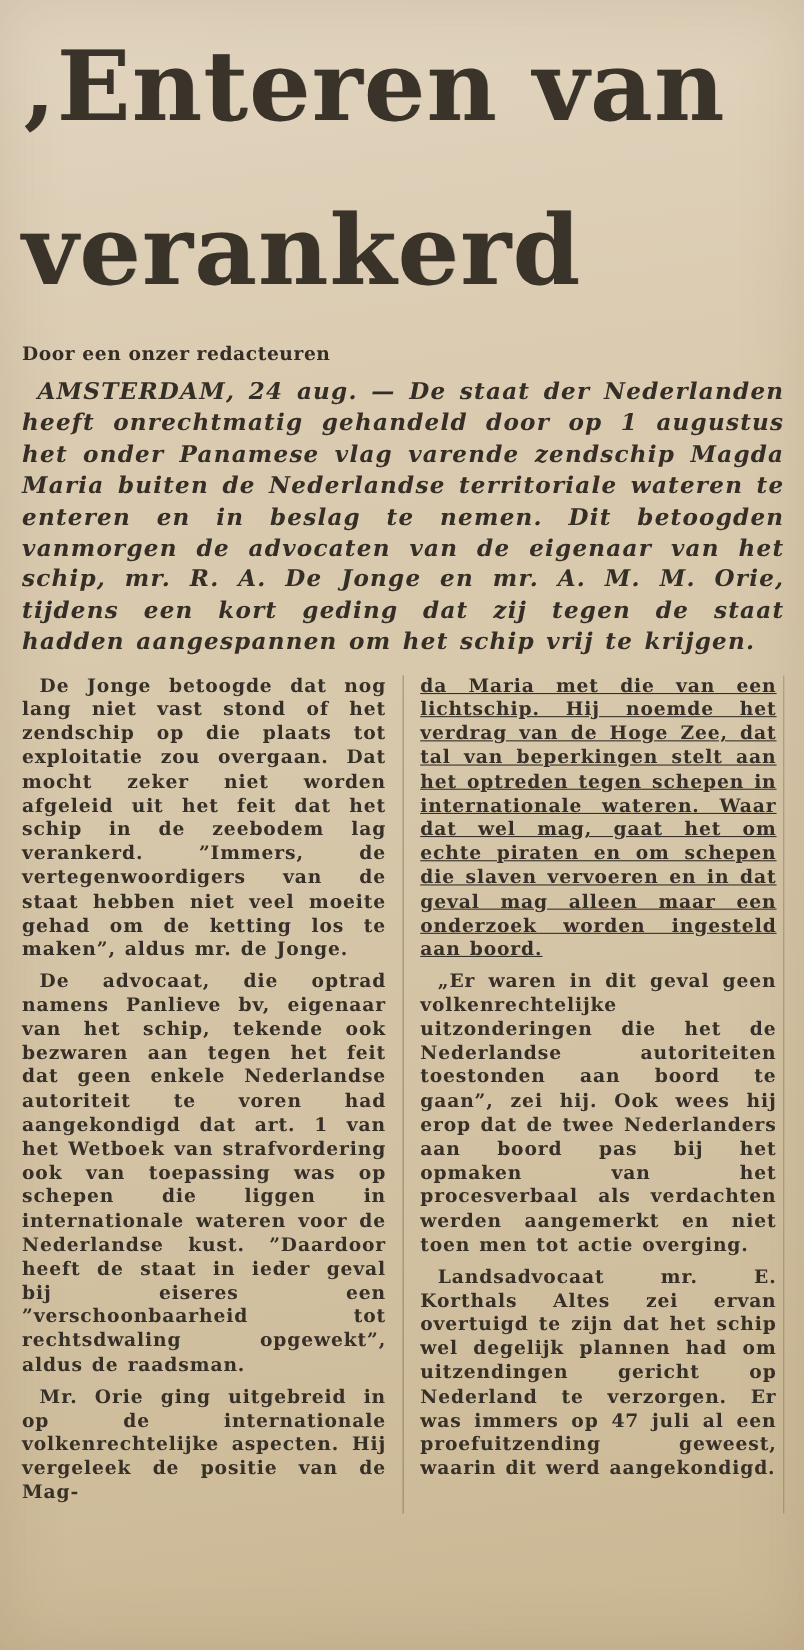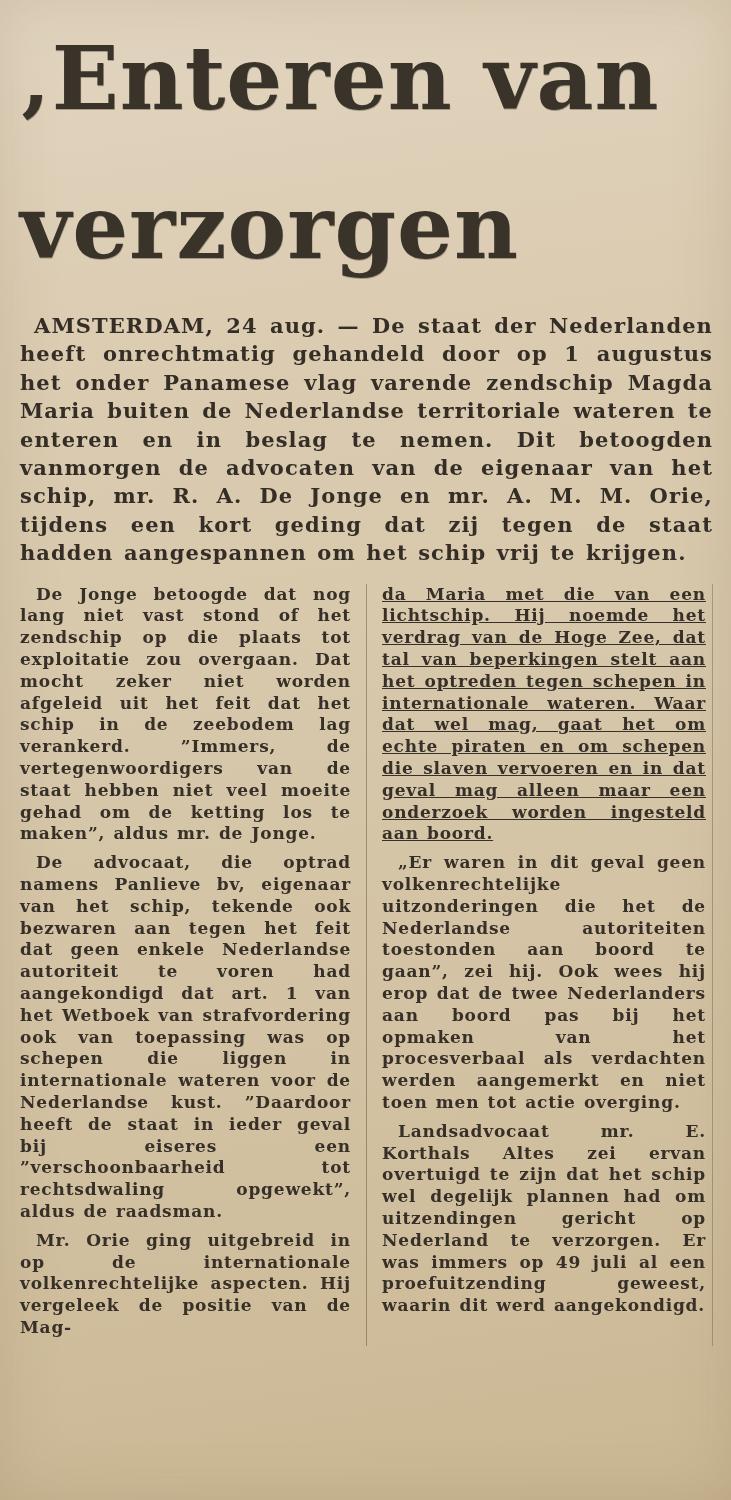--- a/index.html
+++ b/index.html
@@ -39,20 +39,21 @@
   .lead {
     margin: 10px 0 0 0;
     font-weight: bold;
     font-size: 21px;
     line-height: 28.4px;
     letter-spacing: 1.1px;
     word-spacing: 2px;
     text-align: justify;
     text-indent: 14px;
     color: #342e26;
+    font-style: italic;
   }
   .columns {
     display: flex;
     margin-top: 16px;
     align-items: stretch;
   }
   .col {
     box-sizing: border-box;
     width: 50%;
     text-align: justify;
@@ -73,37 +74,38 @@
   .body-p { margin: 0 0 7px 0; text-indent: 16px; }
   .body-p.continuation { text-indent: 0; text-decoration: underline; }
 </style>
 </head>
 <body>
 
 <div class="page">
 
   <h1 class="headline">
     <span class="hl-line">‚Enteren van</span>
-    <span class="hl-line">verzorgen</span>
+    <span class="hl-line">verankerd</span>
   </h1>
 
+  <div class="byline">Door een onzer redacteuren</div>
 
   <p class="lead">AMSTERDAM, 24 aug. — De staat der Nederlanden heeft onrechtmatig gehandeld door op 1 augustus het onder Panamese vlag varende zendschip Magda Maria buiten de Nederlandse territoriale wateren te enteren en in beslag te nemen. Dit betoogden vanmorgen de advocaten van de eigenaar van het schip, mr. R. A. De Jonge en mr. A. M. M. Orie, tijdens een kort geding dat zij tegen de staat hadden aangespannen om het schip vrij te krijgen.</p>
 
   <div class="columns">
 
     <div class="col col-left">
       <p class="body-p">De Jonge betoogde dat nog lang niet vast stond of het zendschip op die plaats tot exploitatie zou overgaan. Dat mocht zeker niet worden afgeleid uit het feit dat het schip in de zeebodem lag verankerd. ”Immers, de vertegenwoordigers van de staat hebben niet veel moeite gehad om de ketting los te maken”, aldus mr. de Jonge.</p>
       <p class="body-p">De advocaat, die optrad namens Panlieve bv, eigenaar van het schip, tekende ook bezwaren aan tegen het feit dat geen enkele Nederlandse autoriteit te voren had aangekondigd dat art. 1 van het Wetboek van strafvordering ook van toepassing was op schepen die liggen in internationale wateren voor de Nederlandse kust. ”Daardoor heeft de staat in ieder geval bij eiseres een ”verschoonbaarheid tot rechtsdwaling opgewekt”, aldus de raadsman.</p>
       <p class="body-p">Mr. Orie ging uitgebreid in op de internationale volkenrechtelijke aspecten. Hij vergeleek de positie van de Mag-</p>
     </div>
 
     <div class="divider"></div>
 
     <div class="col col-right">
       <p class="body-p continuation">da Maria met die van een lichtschip. Hij noemde het verdrag van de Hoge Zee, dat tal van beperkingen stelt aan het optreden tegen schepen in internationale wateren. Waar dat wel mag, gaat het om echte piraten en om schepen die slaven vervoeren en in dat geval mag alleen maar een onderzoek worden ingesteld aan boord.</p>
       <p class="body-p">„Er waren in dit geval geen volkenrechtelijke uitzonderingen die het de Nederlandse autoriteiten toestonden aan boord te gaan”, zei hij. Ook wees hij erop dat de twee Nederlanders aan boord pas bij het opmaken van het procesverbaal als verdachten werden aangemerkt en niet toen men tot actie overging.</p>
-      <p class="body-p">Landsadvocaat mr. E. Korthals Altes zei ervan overtuigd te zijn dat het schip wel degelijk plannen had om uitzendingen gericht op Nederland te verzorgen. Er was immers op 49 juli al een proefuitzending geweest, waarin dit werd aangekondigd.</p>
+      <p class="body-p">Landsadvocaat mr. E. Korthals Altes zei ervan overtuigd te zijn dat het schip wel degelijk plannen had om uitzendingen gericht op Nederland te verzorgen. Er was immers op 47 juli al een proefuitzending geweest, waarin dit werd aangekondigd.</p>
     </div>
 
   </div>
 
 </div>
 
 </body></html>

